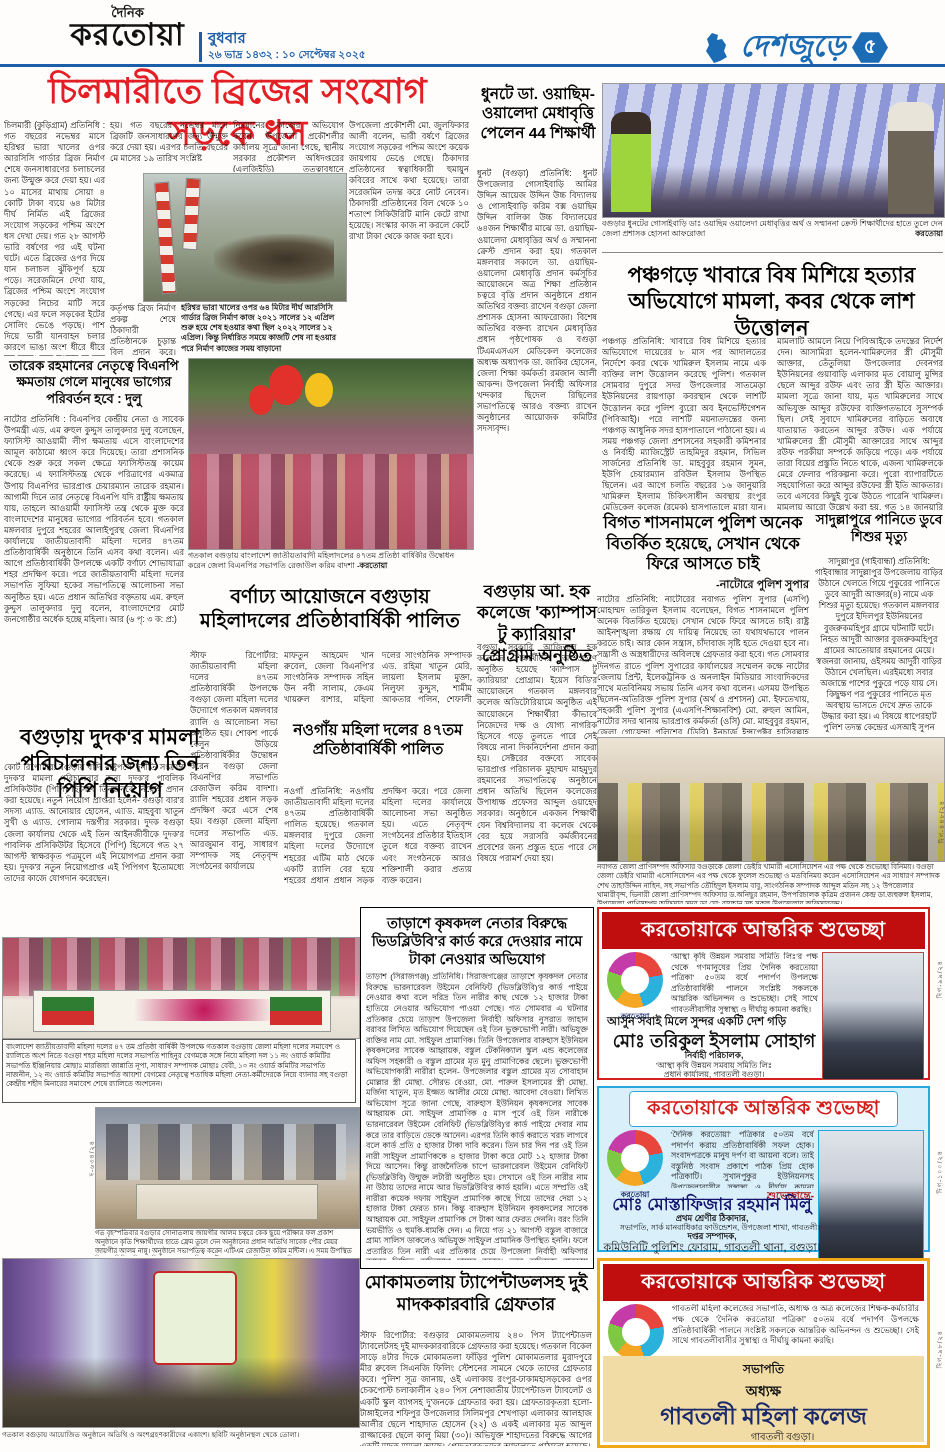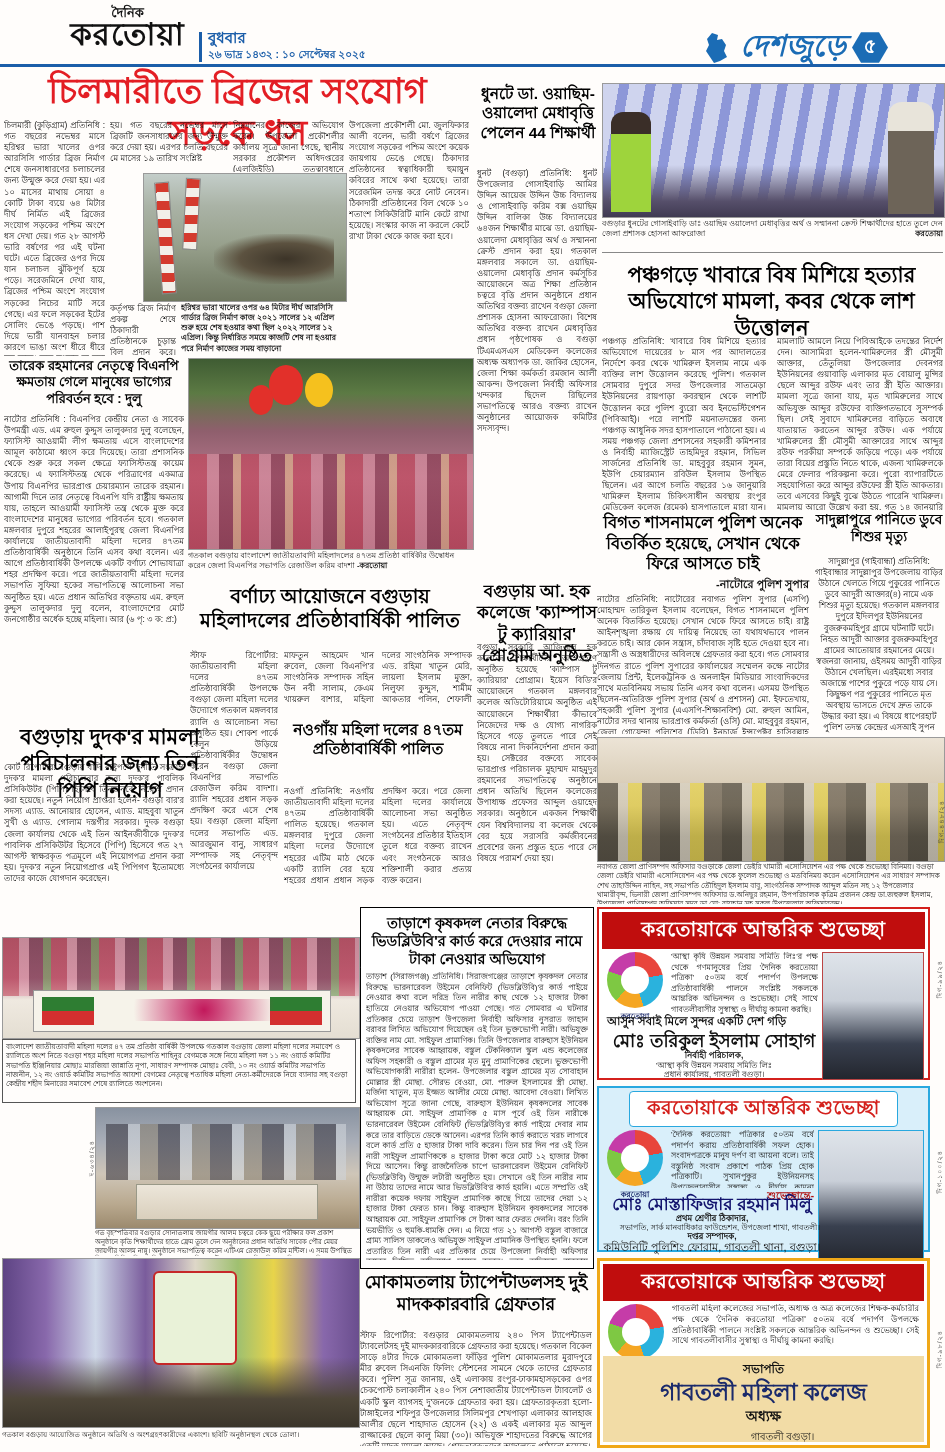--- a/index.html
+++ b/index.html
@@ -197,20 +197,20 @@
         <div class="logo50" style="margin:0 auto;"></div>
         <div class="logoword">করতোয়া</div>
       </div>
       <div class="bt" style="flex:1;height:60px;margin:0 4px;font-size:8.2px;">গাবতলী মহিলা কলেজের সভাপতি, অধ্যক্ষ ও অত্র কলেজের শিক্ষক-কর্মচারীর পক্ষ থেকে 'দৈনিক করতোয়া পত্রিকা' ৫০তম বর্ষে পদার্পণ উপলক্ষে প্রতিষ্ঠাবার্ষিকী পালনে সংশ্লিষ্ট সকলকে আন্তরিক অভিনন্দন ও শুভেচ্ছা। সেই সাথে গাবতলীবাসীর সুস্বাস্থ্য ও দীর্ঘায়ু কামনা করছি।</div>
     </div>
     <div style="text-align:center;font-size:11px;font-weight:bold;margin-top:-2px;">
       — <span>শুভেচ্ছান্তে</span> —
     </div>
     <div style="position:absolute;left:3px;right:3px;bottom:3px;height:86px;background:#f2dca6;text-align:center;">
       <div style="font-size:12px;font-weight:bold;margin-top:4px;">সভাপতি</div>
+      <div style="font-size:14px;font-weight:bold;">অধ্যক্ষ</div>
       <div style="font-size:23px;font-weight:bold;color:#1b2a6b;line-height:1.1;">গাবতলী মহিলা কলেজ</div>
-      <div style="font-size:14px;font-weight:bold;">অধ্যক্ষ</div>
       <div style="font-size:10px;padding-left:38px;">গাবতলী বগুড়া।</div>
     </div>
   </div>
   <div class="vcode" style="left:934px;top:1330px;">দিগ-৯৮/২৪</div>
 
 </div>
 
 </body></html>

